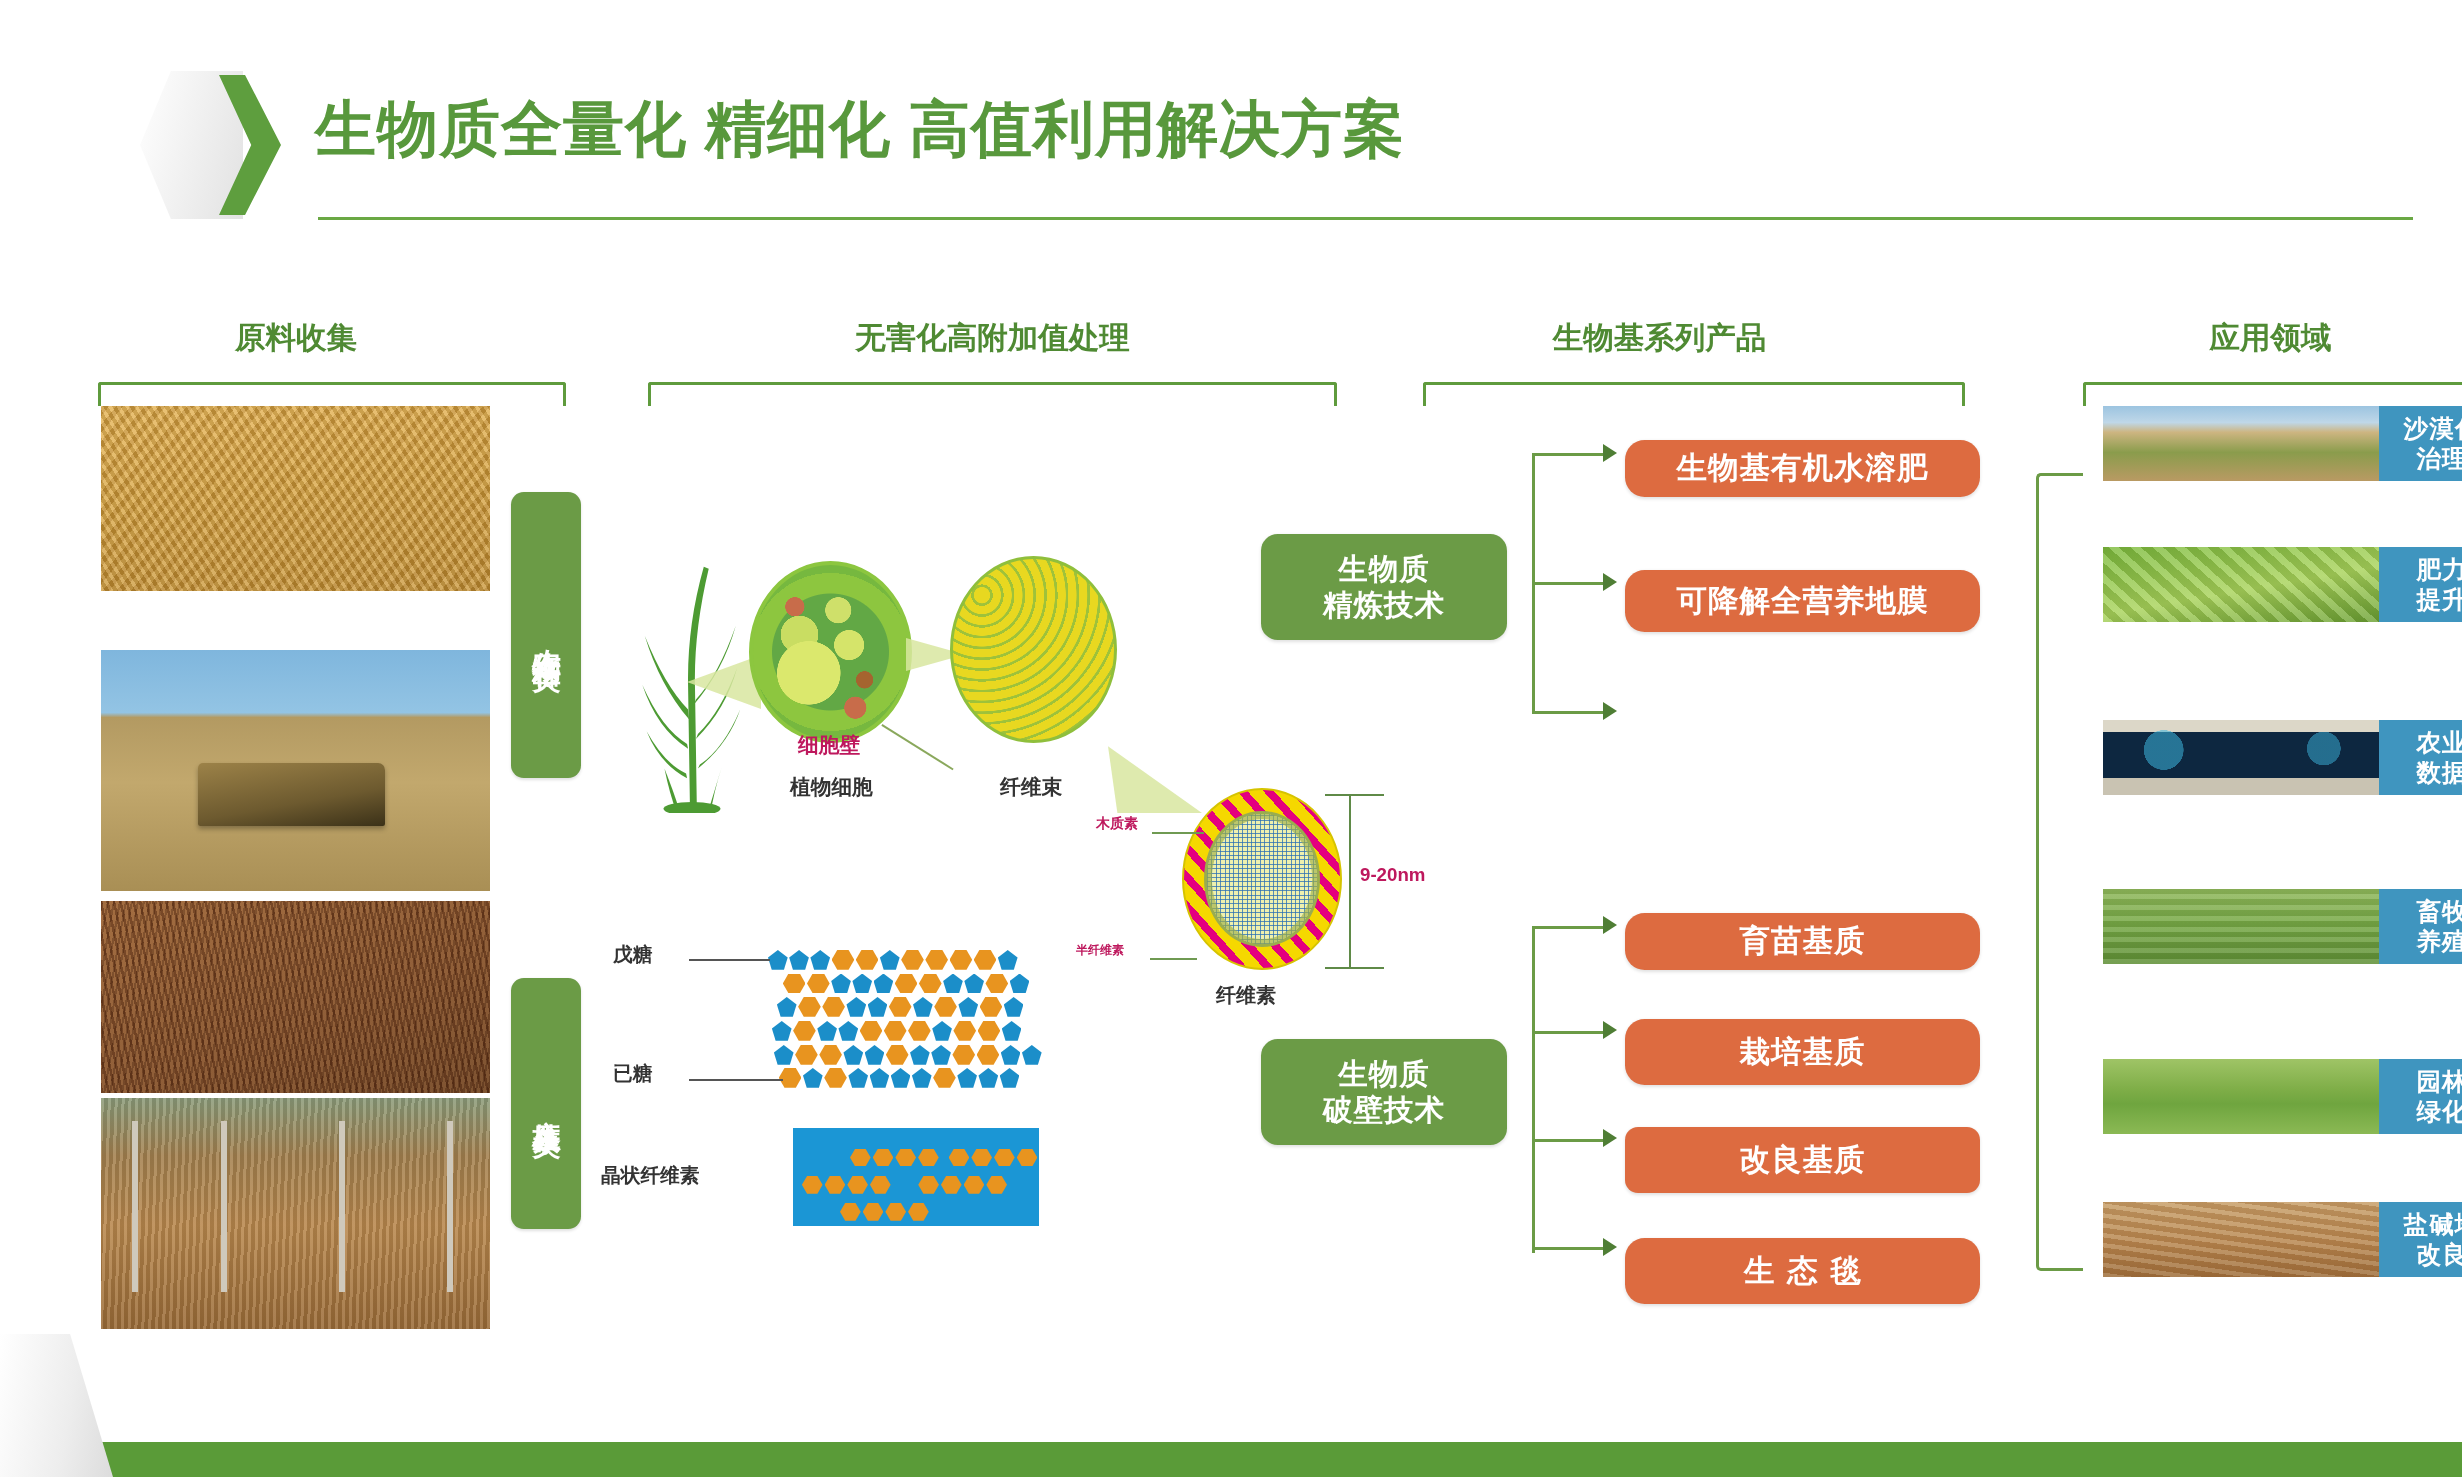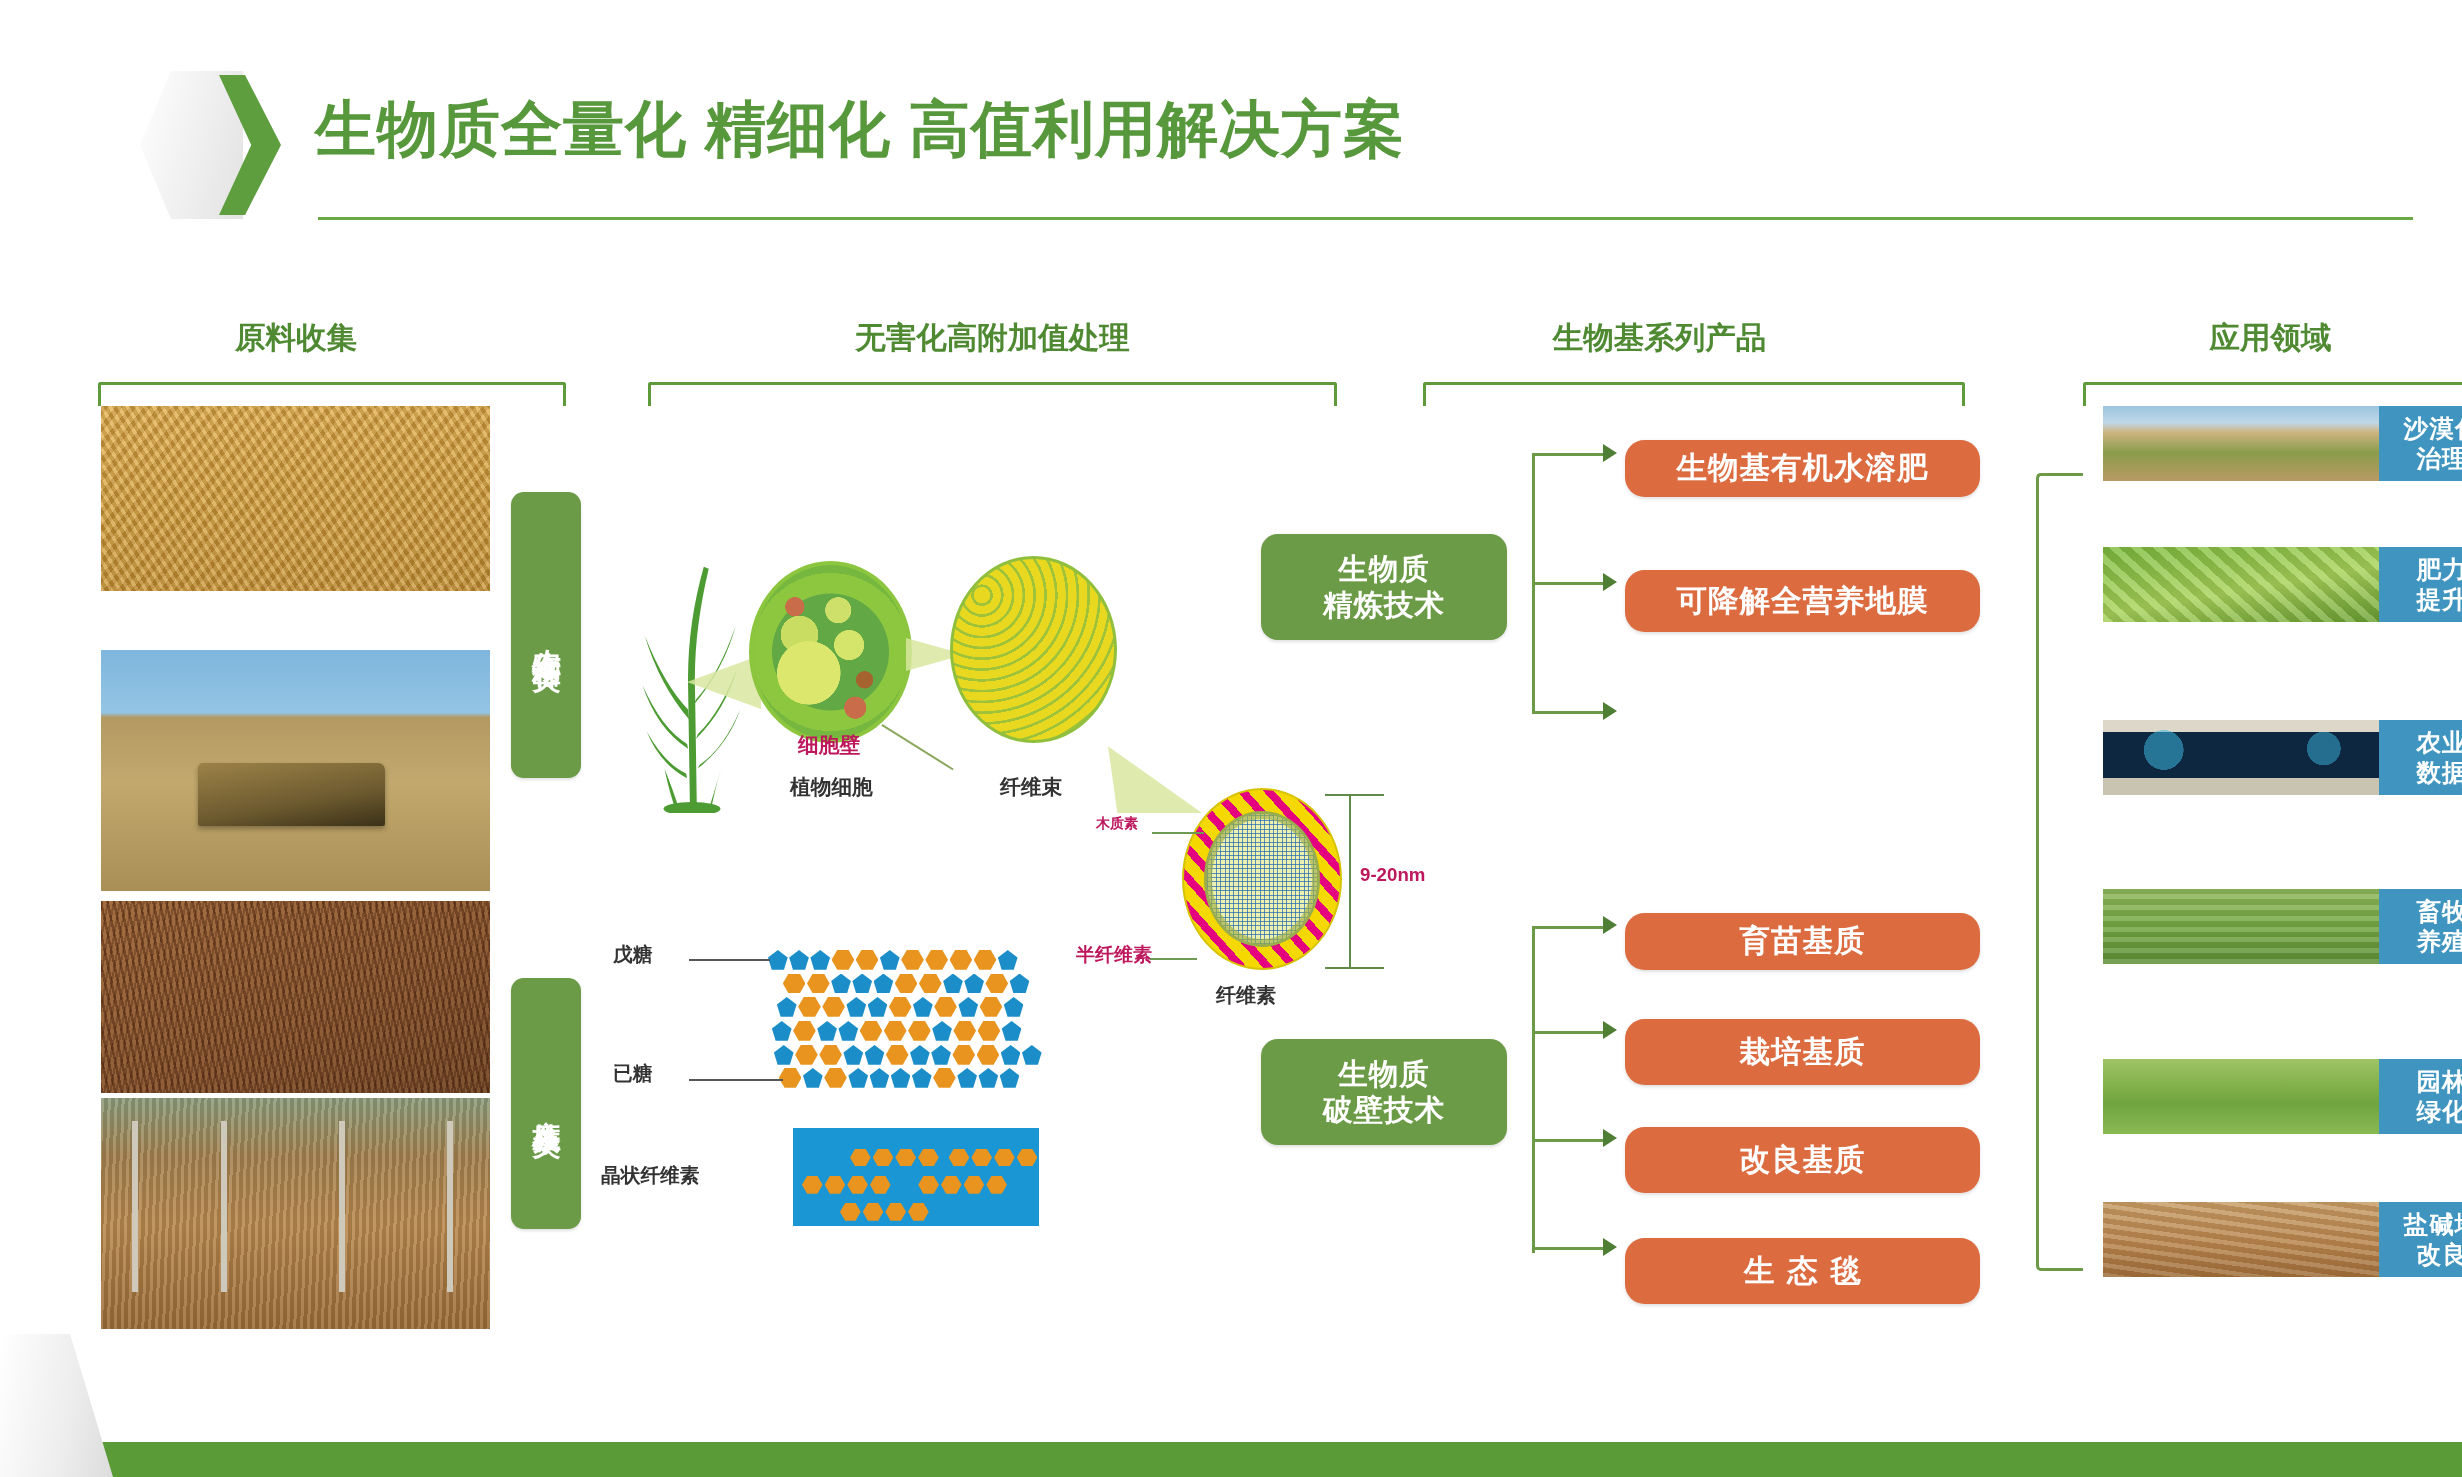--- a/index.html
+++ b/index.html
@@ -290,21 +290,21 @@
   <div class="dia-label dia-label-green" style="left:798px; top:731px;">细胞壁</div>
   <div class="dia-label" style="left:790px; top:773px;">植物细胞</div>
   <div class="dia-label" style="left:1000px; top:773px;">纤维束</div>
 
   <div class="fiber-cross">
     <div class="inner"></div>
   </div>
   <div class="lead-line" style="left:1152px; top:832px; width:52px; height:2px; background:#6f9a52;"></div>
   <div class="dia-label dia-label-green" style="left:1096px; top:815px; font-size:14px;">木质素</div>
   <div class="lead-line" style="left:1150px; top:958px; width:47px; height:2px; background:#6f9a52;"></div>
-  <div class="dia-label dia-label-green" style="left:1076px; top:942px; font-size:19px;">半纤维素</div>
+  <div class="dia-label dia-label-green" style="left:1076px; top:942px; font-size:12px;">半纤维素</div>
   <div class="dia-label" style="left:1216px; top:982px; font-size:20px;">纤维素</div>
   <div class="dim-line" style="left:1349px; top:794px; width:2px; height:175px;"></div>
   <div class="dim-line" style="left:1325px; top:794px; width:59px; height:2px;"></div>
   <div class="dim-line" style="left:1325px; top:967px; width:59px; height:2px;"></div>
   <div class="dia-label dia-label-green" style="left:1360px; top:864px; font-size:18.7px;">9-20nm</div>
 
   <div class="sugar-wrap">
     <div class="sugar-row" style="top:0px;">
       <span class="pento"></span>
         <span class="pento"></span>
@@ -459,21 +459,21 @@
   <div class="prod-box" style="left:1625px; top:546px; width:355px; height:62px;">
     <span>可降解全营养地膜</span>
   </div>
 
   <div class="prod-box" style="left:1625px; top:889px; width:355px; height:57px;">
     <span>育苗基质</span>
   </div>
   <div class="prod-box" style="left:1625px; top:995px; width:355px; height:66px;">
     <span>栽培基质</span>
   </div>
-  <div class="prod-box" style="left:1625px; top:1103px; width:355px; height:66px;">
+  <div class="prod-box" style="left:1625px; top:1103px; width:355px; height:66px;border-radius:13px;">
     <span>改良基质</span>
   </div>
   <div class="prod-box ws" style="left:1625px; top:1214px; width:355px; height:66px;">
     <span>生态毯</span>
   </div>
 
   <div class="app-bracket" style="left:2036px; top:473px; width:47px; height:798px;"></div>
 
   <div class="app-row" style="left:2103px; top:406px;">
     <div class="app-img a1"></div>

